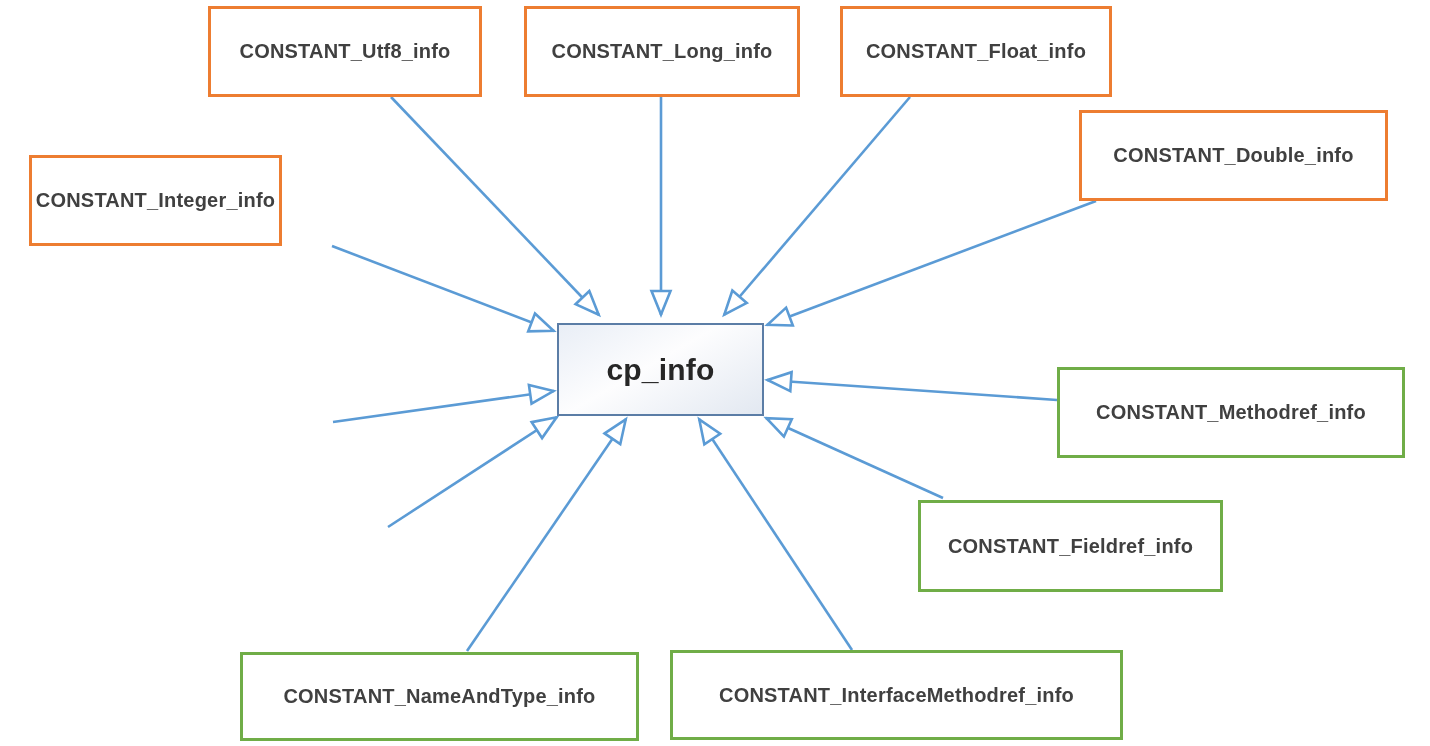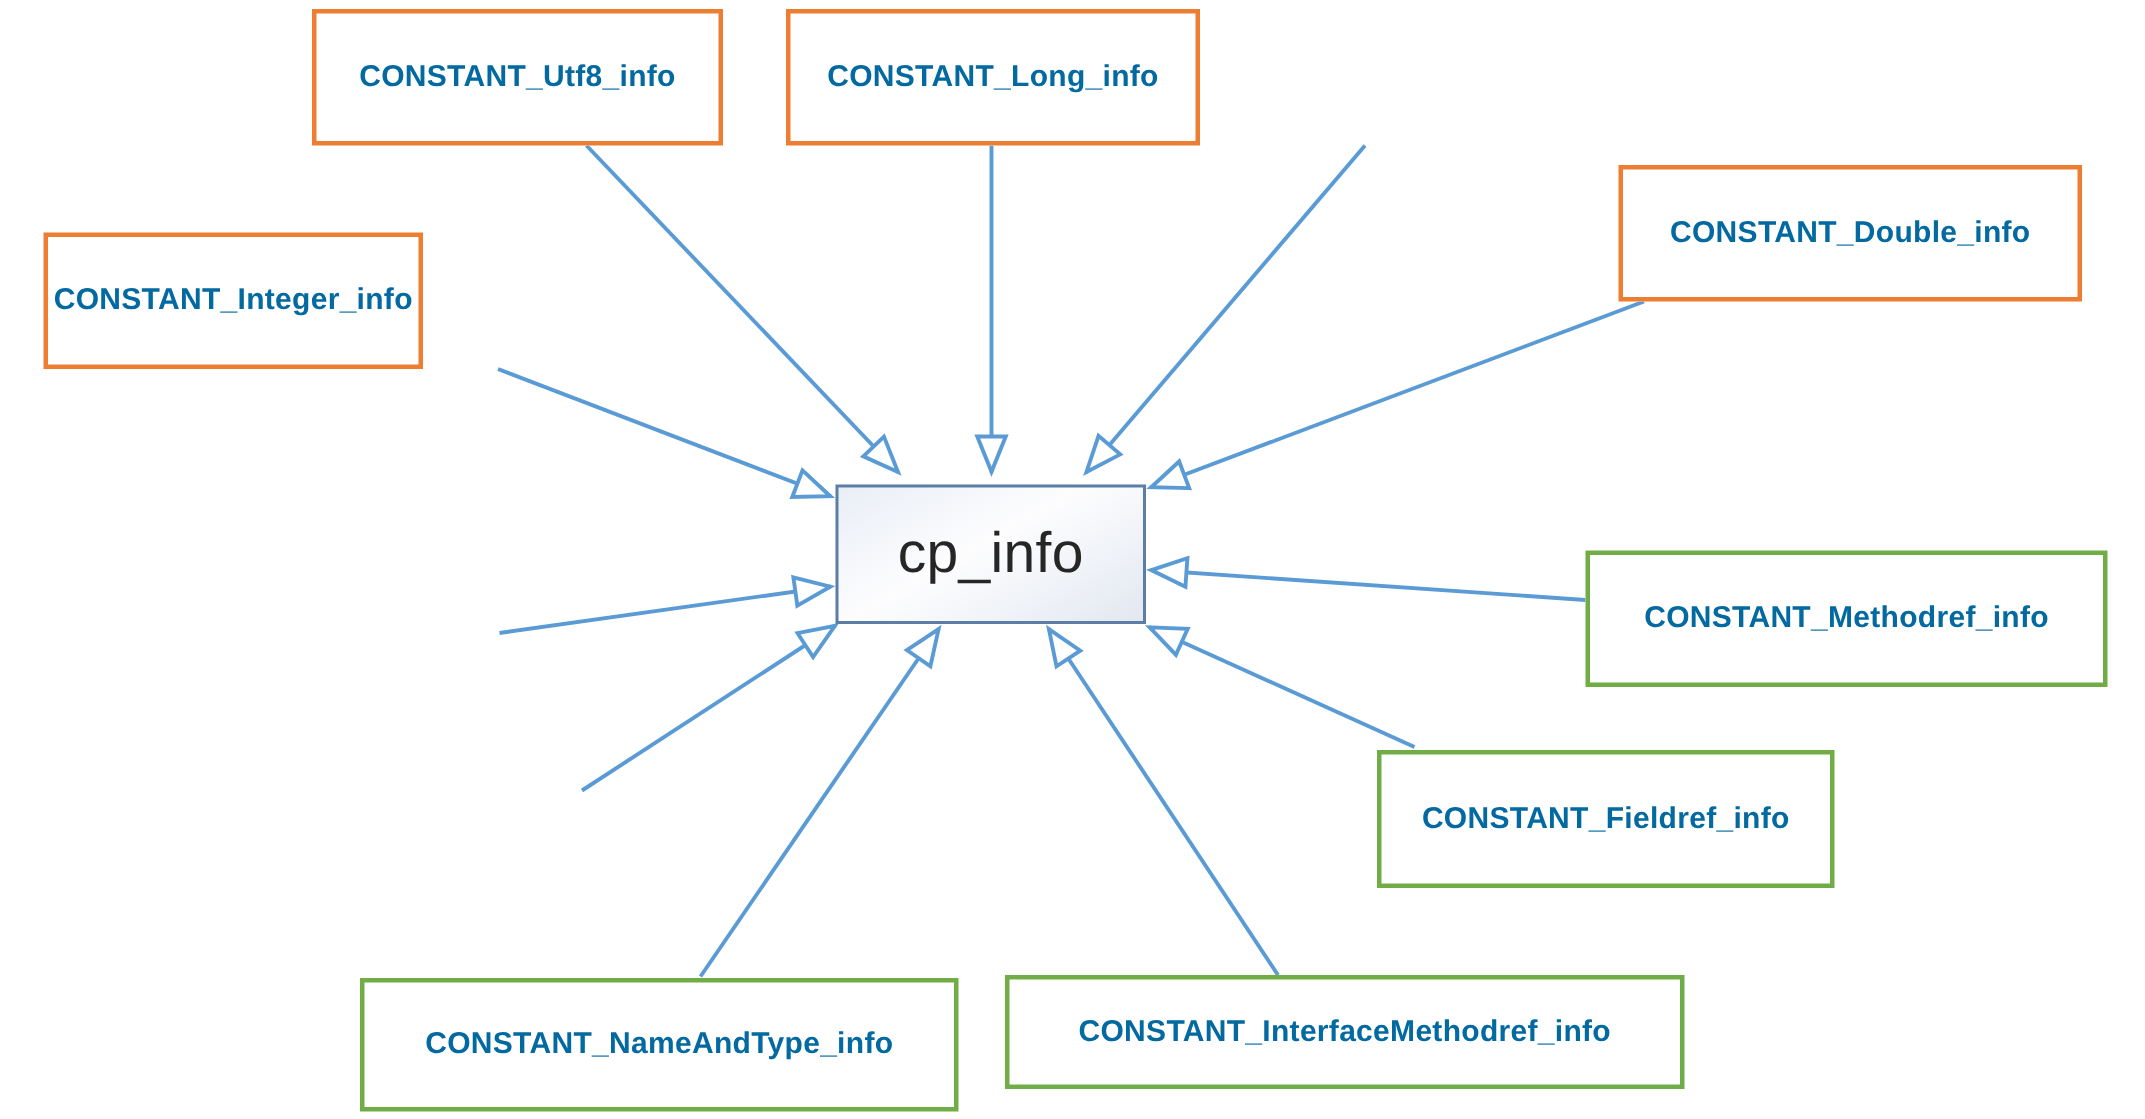--- a/index.html
+++ b/index.html
@@ -19,30 +19,30 @@
   .node {
     position: absolute;
     box-sizing: border-box;
     background: #ffffff;
     display: flex;
     align-items: center;
     justify-content: center;
     text-align: center;
     font-size: 20px;
     font-weight: 600;
-    color: #0369a1;
+    color: #404040;
     letter-spacing: 0.2px;
   }
   .node.orange { border: 3px solid #ED7D31; }
   .node.green  { border: 3px solid #70AD47; }
   .node.center {
     border: 2px solid #5B7DA6;
     background: linear-gradient(150deg, #e9eef6 0%, #fdfdfe 45%, #e2e8f1 100%);
-    font-size: 38px;
-    font-weight: 400;
+    font-size: 30px;
+    font-weight: 700;
     color: #262626;
     text-align: right;
   }
 </style>
 </head>
 <body>
 
 <div class="canvas">
 
   <svg class="edges" viewBox="0 0 1430 746" width="1430" height="746" xmlns="http://www.w3.org/2000/svg">
@@ -67,36 +67,39 @@
   </svg>
 
   <div class="node orange" style="left:208px; top:6px; width:274px; height:91px">
     <span>CONSTANT_Utf8_info</span>
   </div>
 
   <div class="node orange" style="left:524px; top:6px; width:276px; height:91px">
     <span>CONSTANT_Long_info</span>
   </div>
 
+  <div class="node orange" style="left:840px; top:6px; width:272px; height:91px">
+    <span>CONSTANT_Float_info</span>
+  </div>
 
   <div class="node orange" style="left:1079px; top:110px; width:309px; height:91px">
     <span>CONSTANT_Double_info</span>
   </div>
 
   <div class="node orange" style="left:29px; top:155px; width:253px; height:91px">
     <span>CONSTANT_Integer_info</span>
   </div>
 
 
 
   <div class="node green" style="left:240px; top:652px; width:399px; height:89px">
     <span>CONSTANT_NameAndType_info</span>
   </div>
 
-  <div class="node green" style="left:670px; top:650px; width:453px; height:76px">
+  <div class="node green" style="left:670px; top:650px; width:453px; height:90px">
     <span>CONSTANT_InterfaceMethodref_info</span>
   </div>
 
   <div class="node green" style="left:1057px; top:367px; width:348px; height:91px">
     <span>CONSTANT_Methodref_info</span>
   </div>
 
   <div class="node green" style="left:918px; top:500px; width:305px; height:92px">
     <span>CONSTANT_Fieldref_info</span>
   </div>

